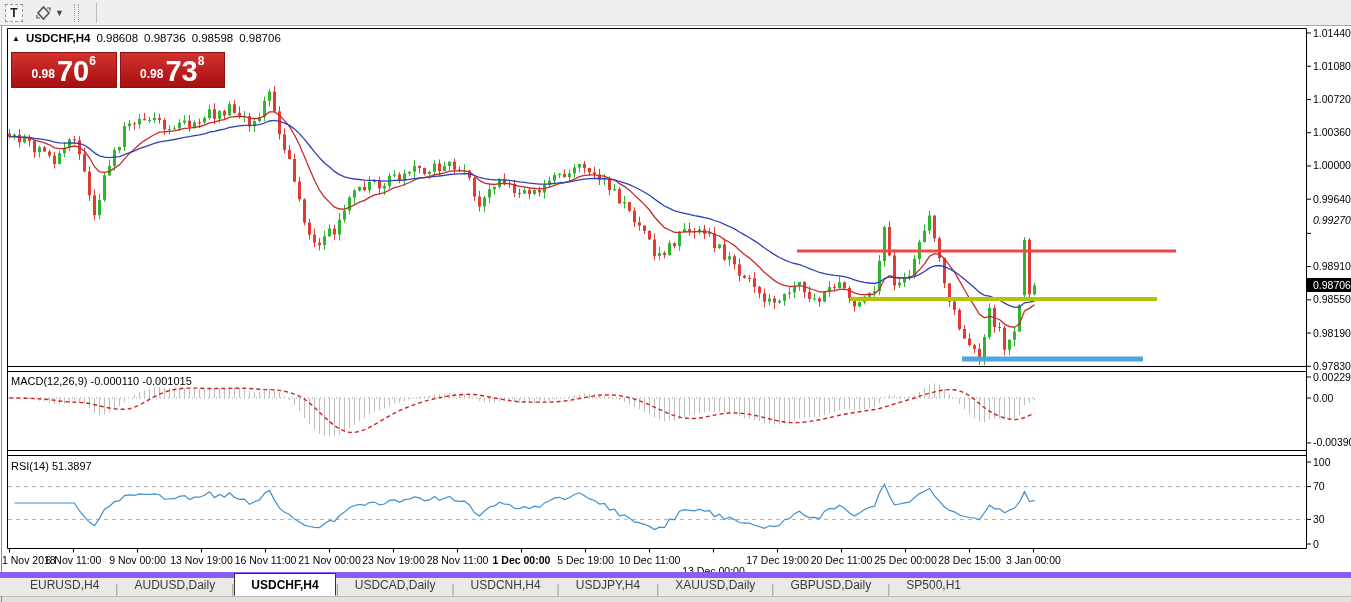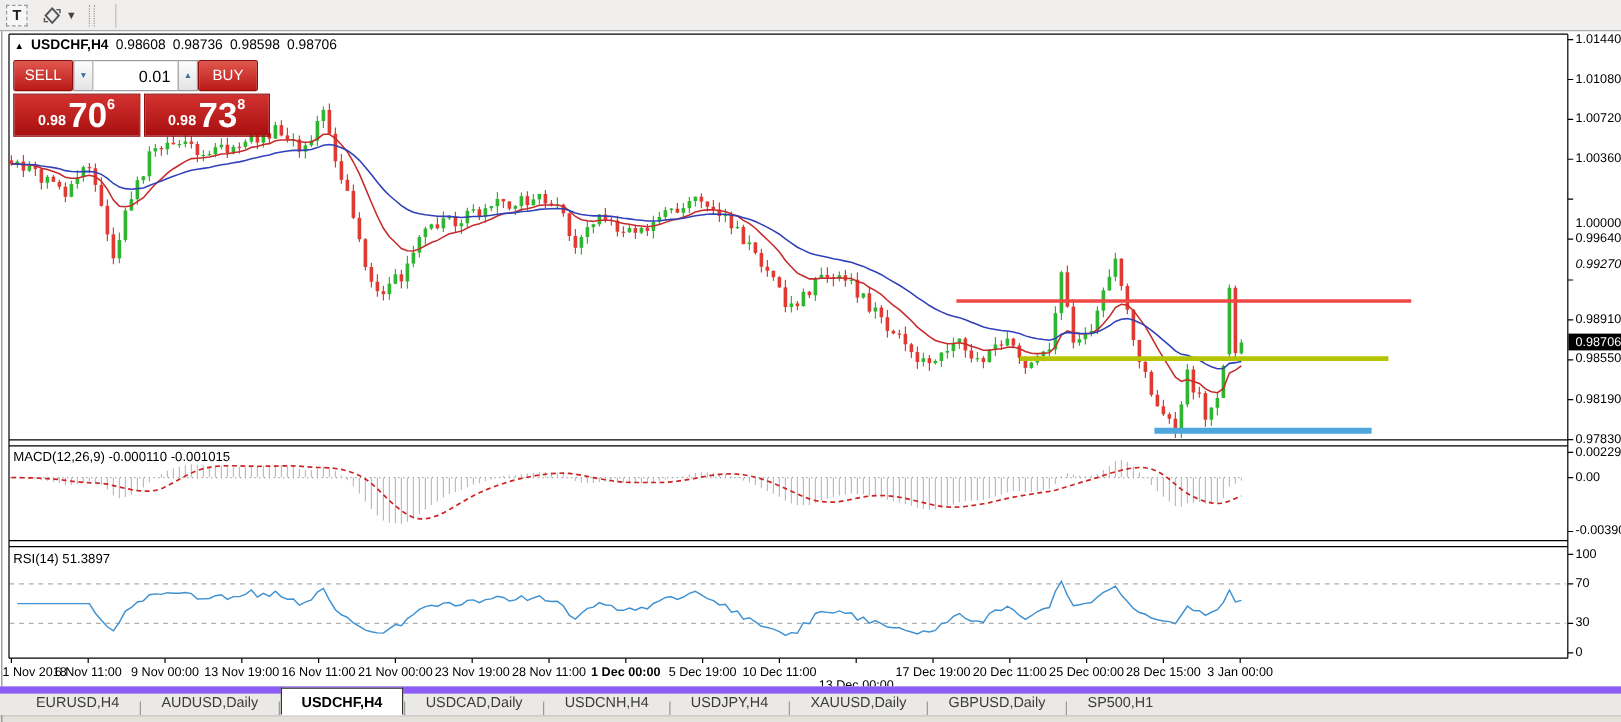--- a/index.html
+++ b/index.html
@@ -757,27 +757,20 @@
   <div id="symbol-header" class="overlay">
     <span class="tri">▲</span>
     <b>USDCHF,H4</b>
     <span>0.98608</span>
     <span>0.98736</span>
     <span>0.98598</span>
     <span>0.98706</span>
   </div>
 
   <div id="trade-panel" class="overlay">
-    <div id="tp-row1">
-      <div class="tp-btn">SELL</div>
-      <div class="tp-spin">▼</div>
-      <input id="lot-input" readonly="" value="0.01" style="">
-      <div class="tp-spin">▲</div>
-      <div class="tp-btn">BUY</div>
-    </div>
     <div id="tp-row2">
       <div class="tp-price">
         <span class="pre">0.98</span>
         <span class="big">70</span>
         <span class="sup">6</span>
       </div>
       <div class="tp-price">
         <span class="pre">0.98</span>
         <span class="big">73</span>
         <span class="sup">8</span>
@@ -786,21 +779,21 @@
   </div>
 
   <div class="pane-label" style="top:375px;">MACD(12,26,9) -0.000110 -0.001015</div>
   <div class="pane-label" style="top:460px;">RSI(14) 51.3897</div>
 
   <div id="price-axis">
       <div class="ax-label" style="top: 26.5px;">1.01440</div>
       <div class="ax-label" style="top: 59.7377px;">1.01080</div>
       <div class="ax-label" style="top: 92.9753px;">1.00720</div>
       <div class="ax-label" style="top: 126.213px;">1.00360</div>
-      <div class="ax-label" style="top: 159.451px; margin-top: 21px;">1.00000</div>
+      <div class="ax-label" style="top: 159.451px;">1.00000</div>
       <div class="ax-label" style="top: 192.688px;">0.99640</div>
       <div class="ax-label" style="top: 214px; font-style: italic;">0.99270</div>
       <div class="ax-label" style="top: 260.087px;">0.98910</div>
       <div class="ax-label" style="top: 293.325px;">0.98550</div>
       <div class="ax-label" style="top: 326.562px;">0.98190</div>
       <div class="ax-label" style="top: 359.8px;">0.97830</div>
     </div>
   <div id="current-badge" style="top: 278.422px;">0.98706</div>
   <div id="macd-axis">
       <div class="ax-label" style="top: 370.5px;">0.002297</div>

